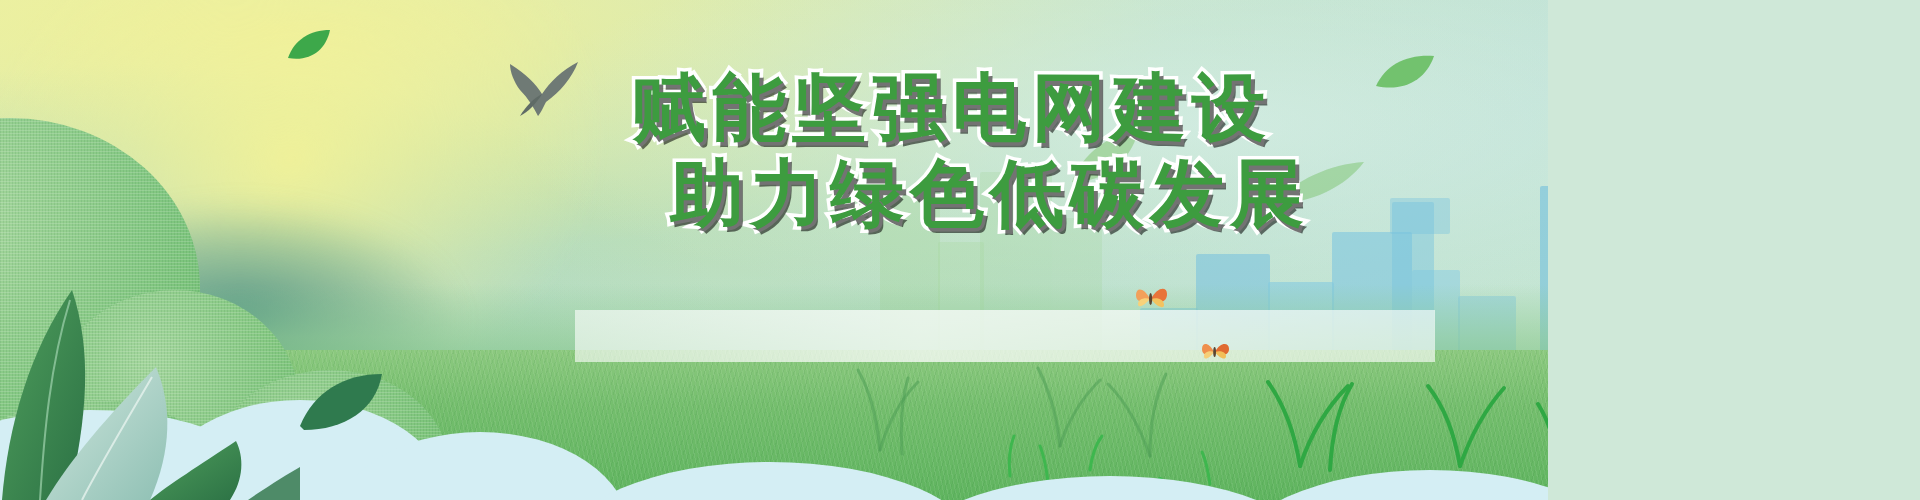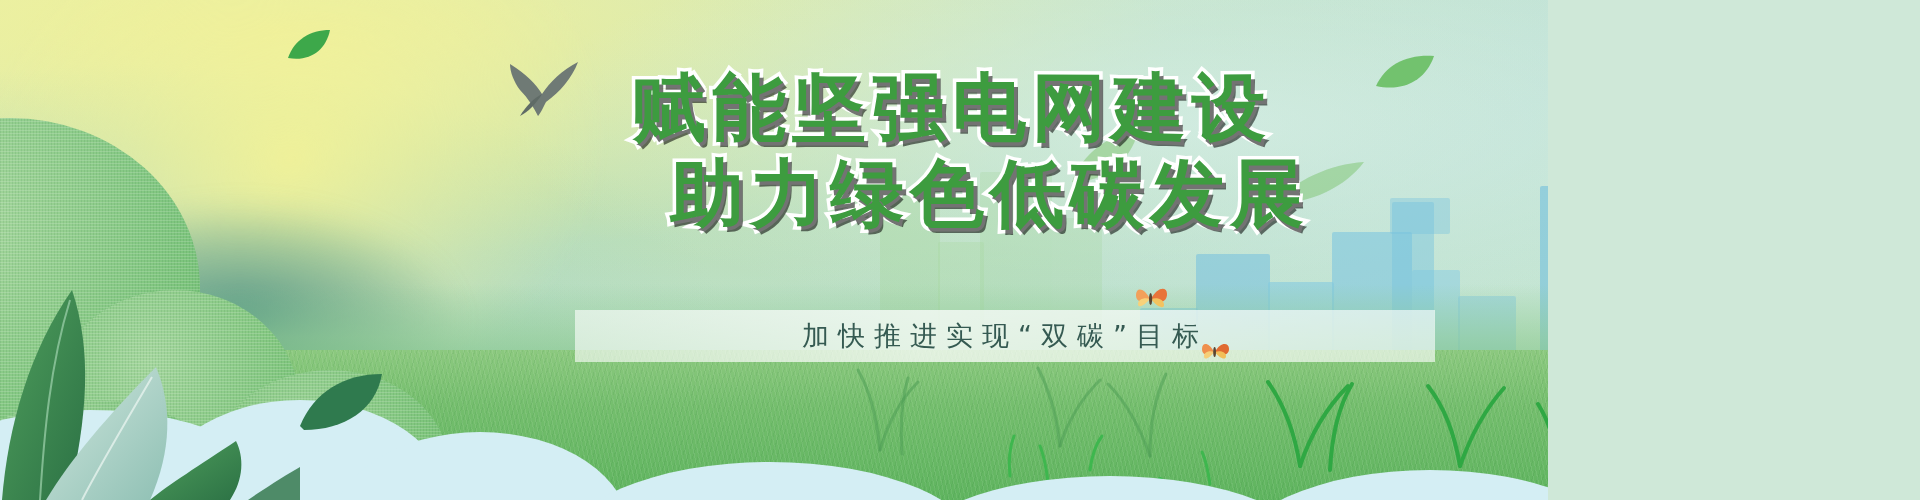--- a/index.html
+++ b/index.html
@@ -291,21 +291,20 @@
     <path d="M8 4 C 24 14 34 24 40 34 C 48 22 60 10 76 2 C 70 18 58 32 44 42 C 40 50 38 54 36 56 C 32 48 26 38 18 30 C 12 22 8 12 8 4 Z" fill="#6f7a75"></path>
     <path d="M40 34 C 34 44 26 52 18 56 C 24 46 32 38 40 34 Z" fill="#5f6b66"></path>
   </svg>
 
   <div class="headline">
     <div class="hl-line l1">赋能坚强电网建设</div>
     <div class="hl-line l2">助力绿色低碳发展</div>
   </div>
 
   <div class="sub-band"></div>
-  <div class="sub-text">加快推进实现“双碳”目标</div>
 
   <svg class="bfly" style="left:1134px;top:285px;width:34px;height:28px;" viewBox="0 0 34 28">
     <path d="M16 14 C 10 2 2 2 2 10 C 2 18 10 18 16 14 Z" fill="#f2a05a"></path>
     <path d="M17 14 C 23 2 33 1 33 9 C 33 18 24 19 17 14 Z" fill="#e8743a"></path>
     <path d="M16 14 C 11 20 4 24 4 19 C 4 14 11 12 16 14 Z" fill="#f7d27a"></path>
     <path d="M17 14 C 22 21 30 25 30 20 C 30 14 23 12 17 14 Z" fill="#f3c35f"></path>
     <ellipse cx="16.6" cy="14" rx="1.6" ry="6" fill="#5b4431"></ellipse>
   </svg>
   <svg class="bfly" style="left:1200px;top:340px;width:30px;height:24px;" viewBox="0 0 30 24">
     <path d="M14 12 C 9 2 2 2 2 9 C 2 16 9 16 14 12 Z" fill="#ef8f4c"></path>

